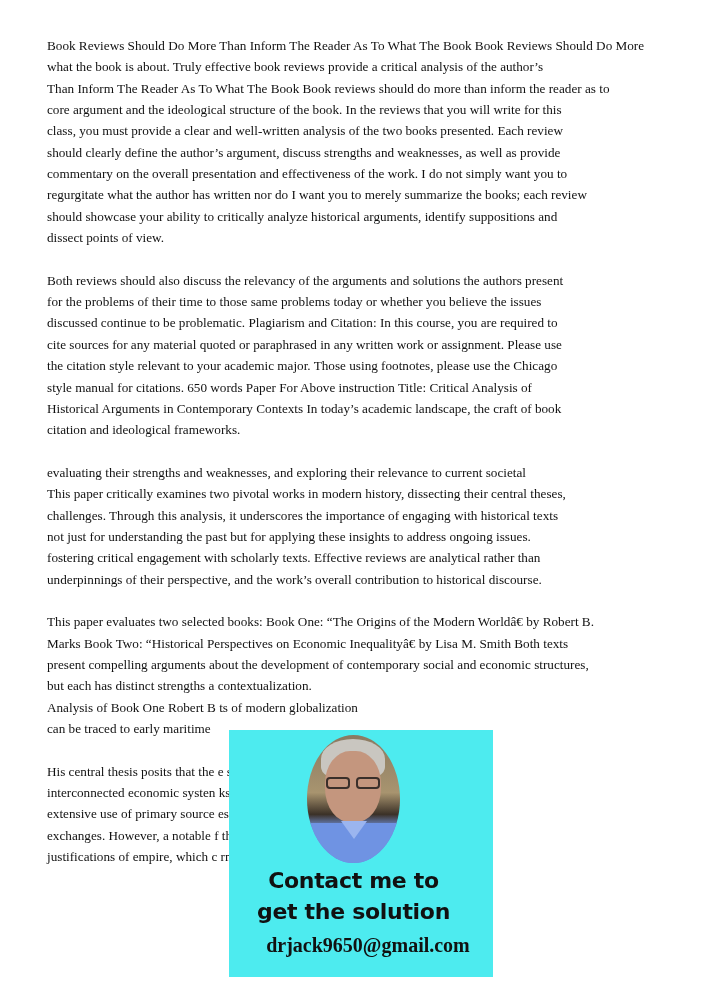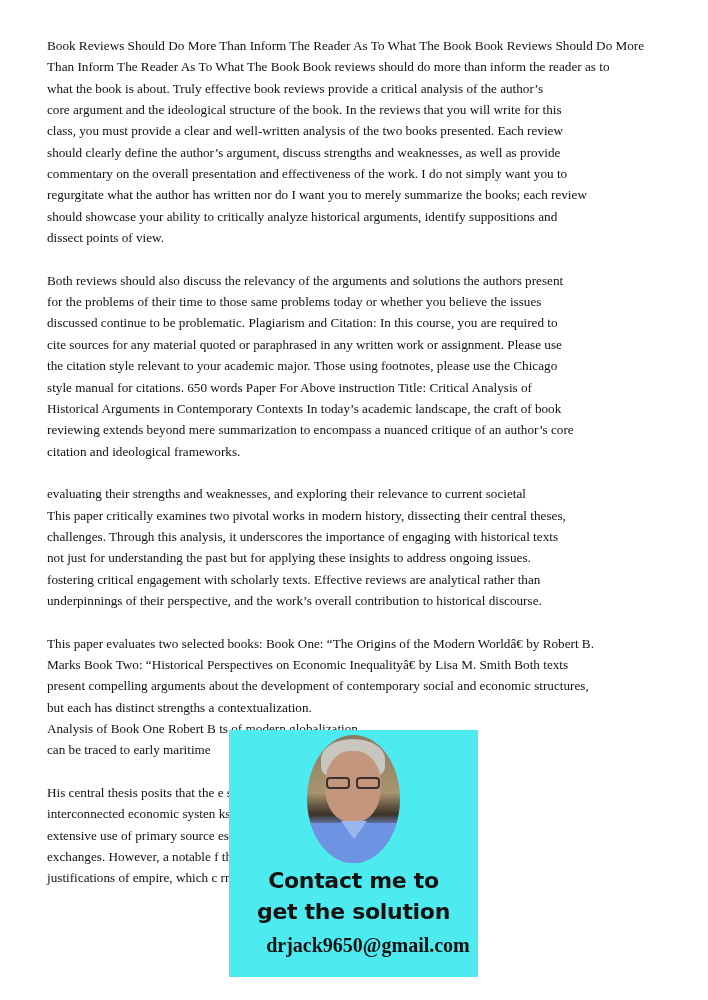--- a/index.html
+++ b/index.html
@@ -7,20 +7,21 @@
   .page {
     position: absolute; left: 47px; top: 35px; width: 660px;
     font-family: "Liberation Serif", "DejaVu Serif", serif;
     font-size: 13.2px; line-height: 21.35px; color: #111111;
   }
   .para { margin: 0 0 21.35px 0; }
   .line { display: block; white-space: nowrap; }
   .ad {
     position: absolute; left: 229px; top: 730px; width: 249px; height: 247px;
     background: #4DEBEF;
+    padding-left: 15px;
   }
   .photo {
     position: absolute; left: 78px; top: 5px; width: 93px; height: 128px;
     border-radius: 50%; overflow: hidden;
     background: linear-gradient(180deg, #8a7a62 0%, #a8946f 45%, #3b3127 62%, #6f8fd6 72%, #6a8de0 100%);
   }
   .photo .hair { position:absolute; left:14px; top:4px; width:64px; height:40px; border-radius:50% 50% 30% 30%; background:#c9c6c0; }
   .photo .face { position:absolute; left:18px; top:16px; width:56px; height:72px; border-radius:45% 45% 48% 48%; background:#c4967e; }
   .photo .glasses { position:absolute; left:17px; top:42px; width:58px; height:12px; }
   .photo .glasses span { position:absolute; top:0; width:24px; height:12px; border:2px solid #3a2f2a; border-radius:4px; box-sizing:border-box; }
@@ -38,39 +39,38 @@
     font-family: "Liberation Serif", "DejaVu Serif", serif; font-weight: bold;
     font-size: 20px; line-height: 28px; color: #111111;
   }
 </style>
 </head>
 <body>
 
 <div class="page">
   <p class="para">
     <span class="line">Book Reviews Should Do More Than Inform The Reader As To What The Book Book Reviews Should Do More</span>
+    <span class="line">what the book is about. Truly effective book reviews provide a critical analysis of the author’s</span>
     <span class="line">Than Inform The Reader As To What The Book Book reviews should do more than inform the reader as to</span>
-    <span class="line">what the book is about. Truly effective book reviews provide a critical analysis of the author’s</span>
     <span class="line">core argument and the ideological structure of the book. In the reviews that you will write for this</span>
     <span class="line">class, you must provide a clear and well-written analysis of the two books presented. Each review</span>
     <span class="line">should clearly define the author’s argument, discuss strengths and weaknesses, as well as provide</span>
     <span class="line">commentary on the overall presentation and effectiveness of the work. I do not simply want you to</span>
     <span class="line">regurgitate what the author has written nor do I want you to merely summarize the books; each review</span>
     <span class="line">should showcase your ability to critically analyze historical arguments, identify suppositions and</span>
     <span class="line">dissect points of view.</span>
   </p>
   <p class="para">
     <span class="line">Both reviews should also discuss the relevancy of the arguments and solutions the authors present</span>
     <span class="line">for the problems of their time to those same problems today or whether you believe the issues</span>
     <span class="line">discussed continue to be problematic. Plagiarism and Citation: In this course, you are required to</span>
     <span class="line">cite sources for any material quoted or paraphrased in any written work or assignment. Please use</span>
     <span class="line">the citation style relevant to your academic major. Those using footnotes, please use the Chicago</span>
     <span class="line">style manual for citations. 650 words Paper For Above instruction Title: Critical Analysis of</span>
     <span class="line">Historical Arguments in Contemporary Contexts In today’s academic landscape, the craft of book</span>
-    <span class="line">reviewing extends beyond mere summarization to encompass a nuanced critique of an author’s core</span>
     <span class="line">citation and ideological frameworks.</span>
   </p>
   <p class="para">
     <span class="line">evaluating their strengths and weaknesses, and exploring their relevance to current societal</span>
     <span class="line">This paper critically examines two pivotal works in modern history, dissecting their central theses,</span>
     <span class="line">challenges. Through this analysis, it underscores the importance of engaging with historical texts</span>
     <span class="line">not just for understanding the past but for applying these insights to address ongoing issues.</span>
     <span class="line">fostering critical engagement with scholarly texts. Effective reviews are analytical rather than</span>
     <span class="line">underpinnings of their perspective, and the work’s overall contribution to historical discourse.</span>
   </p>

